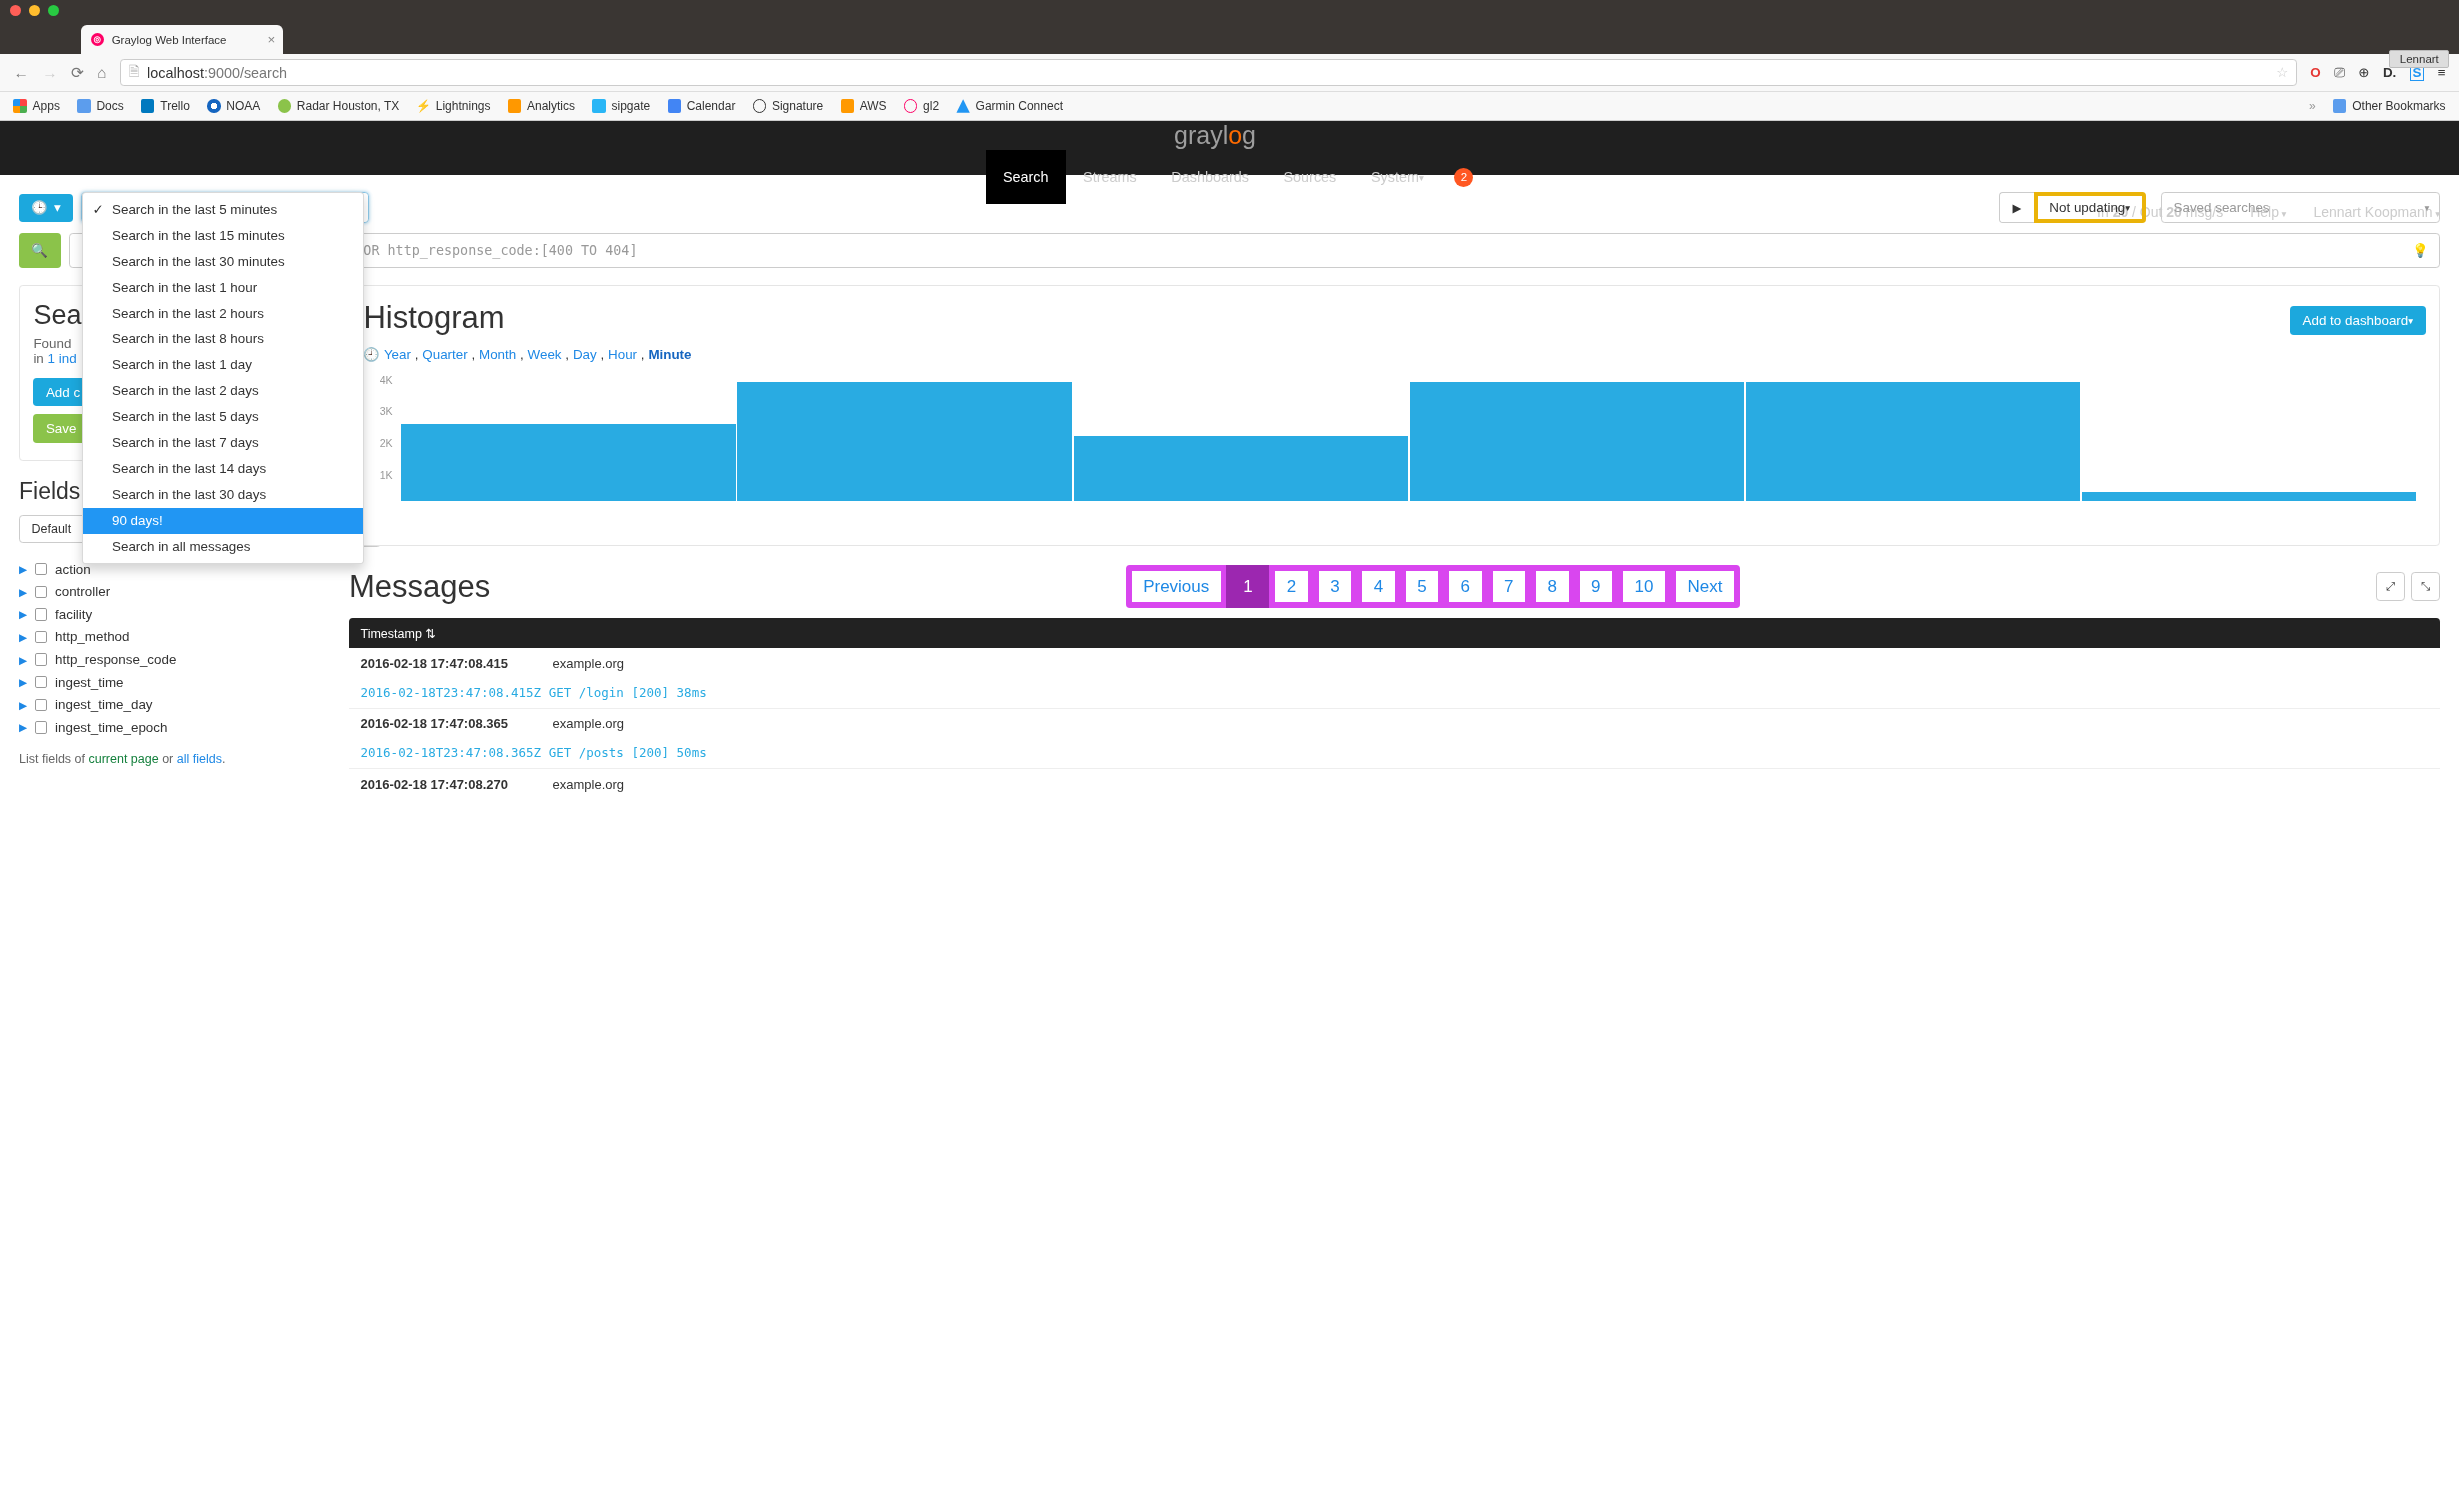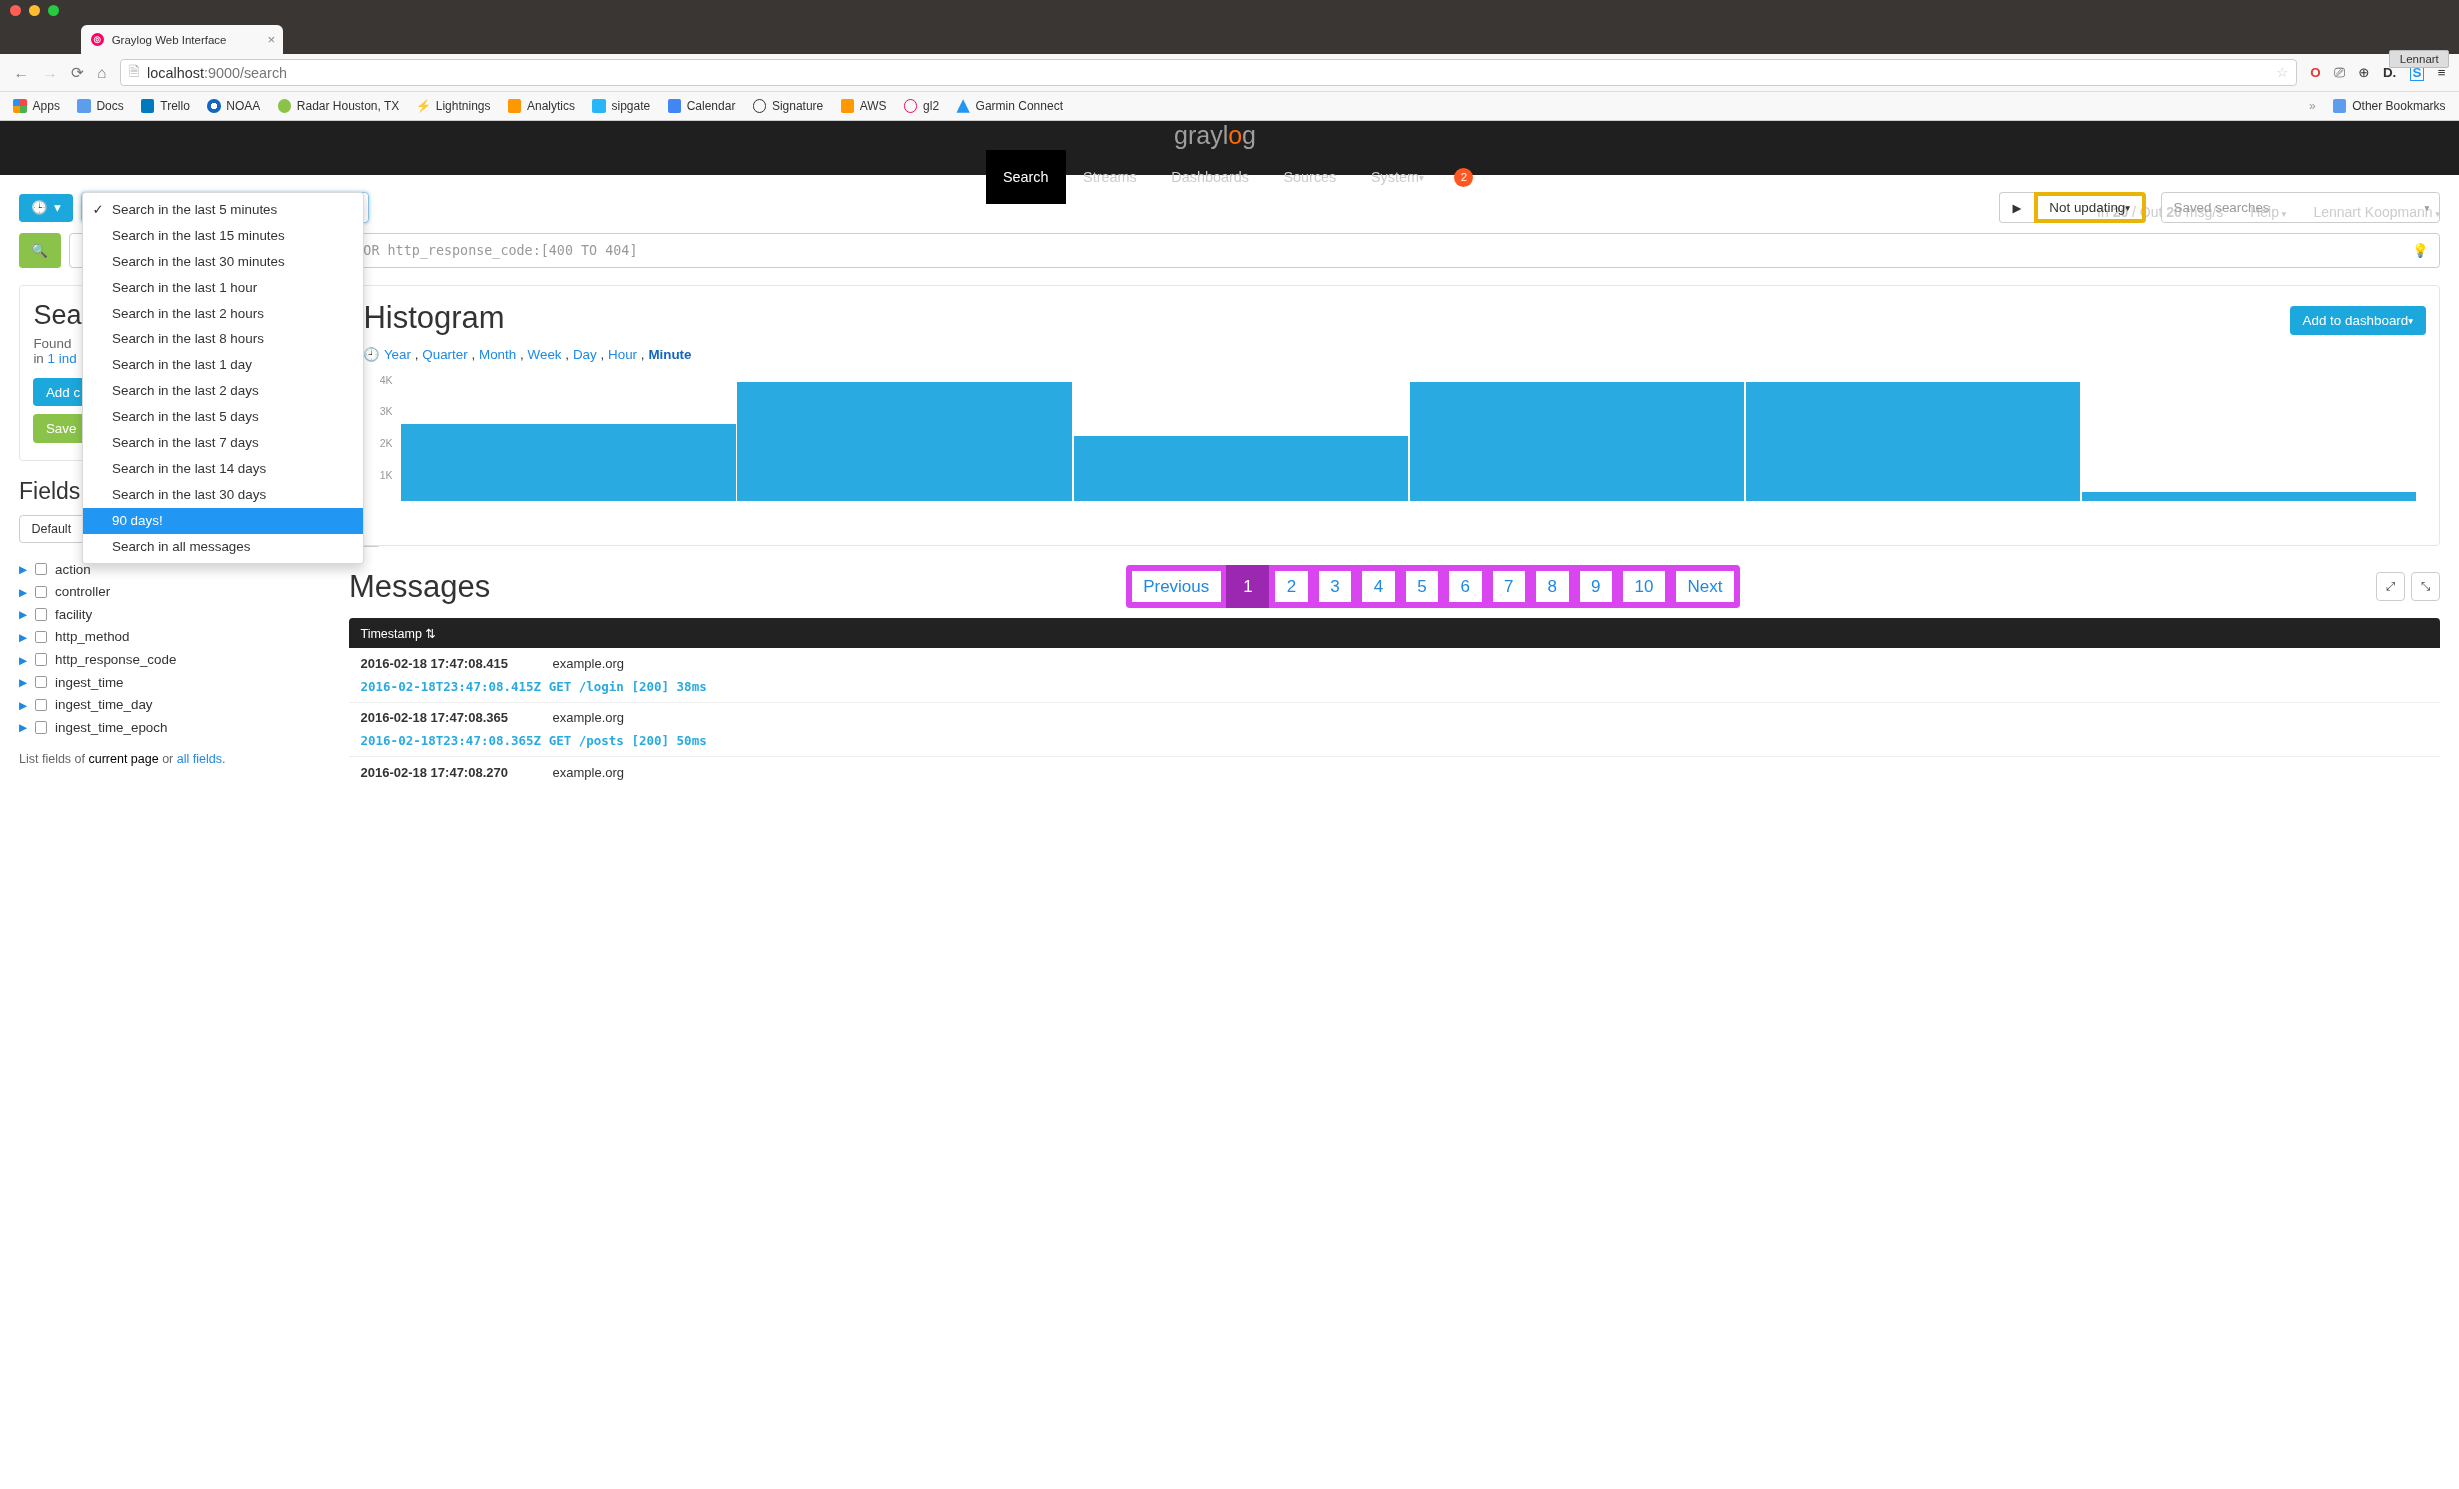--- a/index.html
+++ b/index.html
@@ -89,21 +89,21 @@
 .pager { display: flex; }
 .pager .pg { border: 6px solid #d946ef; padding: 5.8px 11.5px; font-size: 17px; color: #1e88e5; margin-left: -1px; background: #fff; }
 .pager .pg.active { background: #9c27b0; color: #fff; border-color: #9c27b0; }
 .pager .pg:first-child { border-radius: 3.8px 0 0 3.8px; } .pager .pg:last-child { border-radius: 0 3.8px 3.8px 0; }
 .expand-btns { display: flex; gap: 5.8px; }
 .expand-btns .eb { border: 1px solid #ccc; border-radius: 3.8px; width: 29px; height: 29px; display: flex; align-items: center; justify-content: center; font-size: 11.5px; }
 .msg-table-head { background: #222; color: #fff; display: flex; padding: 7.7px 11.5px; font-size: 12.5px; border-radius: 3.8px 3.8px 0 0; }
 .col-ts { width: 192px; } .col-src { flex: 1; }
 .msg-row { border-bottom: 1px solid #eee; padding: 7.7px 11.5px; }
 .msg-line1 { display: flex; font-size: 13px; font-weight: 600; }
-.msg-line2 { font-family: ui-monospace, Menlo, monospace; font-size: 12.5px; color: #29abe2; margin-top: 8px; font-weight: bold; }
+.msg-line2 { font-family: ui-monospace, Menlo, monospace; font-size: 12.5px; color: #29abe2; margin-top: 14px; }
 .footer-pad { height: 5.8px; }
 </style>
 </head>
 <body>
 
 <div class="window-chrome">
   <div class="traffic">
     <div class="tl red"></div>
     <div class="tl yellow"></div>
     <div class="tl green"></div>
@@ -330,21 +330,21 @@
             <span class="field-chk"></span>
             <span>ingest_time_day</span>
           </li>
         <li class="field-item">
             <span class="field-caret">▶</span>
             <span class="field-chk"></span>
             <span>ingest_time_epoch</span>
           </li>
       </ul>
       <div class="fields-foot">
-        <span>List fields of </span><a class="link" style="color:#000000">current page</a><span> or </span><a class="link" style="color:#1e88e5">all fields</a><span>.</span>
+        <span>List fields of </span><a class="link" style="color:#15803d">current page</a><span> or </span><a class="link" style="color:#1e88e5">all fields</a><span>.</span>
       </div>
     </div>
 
     <div class="main">
       <div class="panel">
         <div class="histogram-head">
           <h2>Histogram</h2>
           <div class="btn btn-primary caret">Add to dashboard</div>
         </div>
         <div class="time-links">

